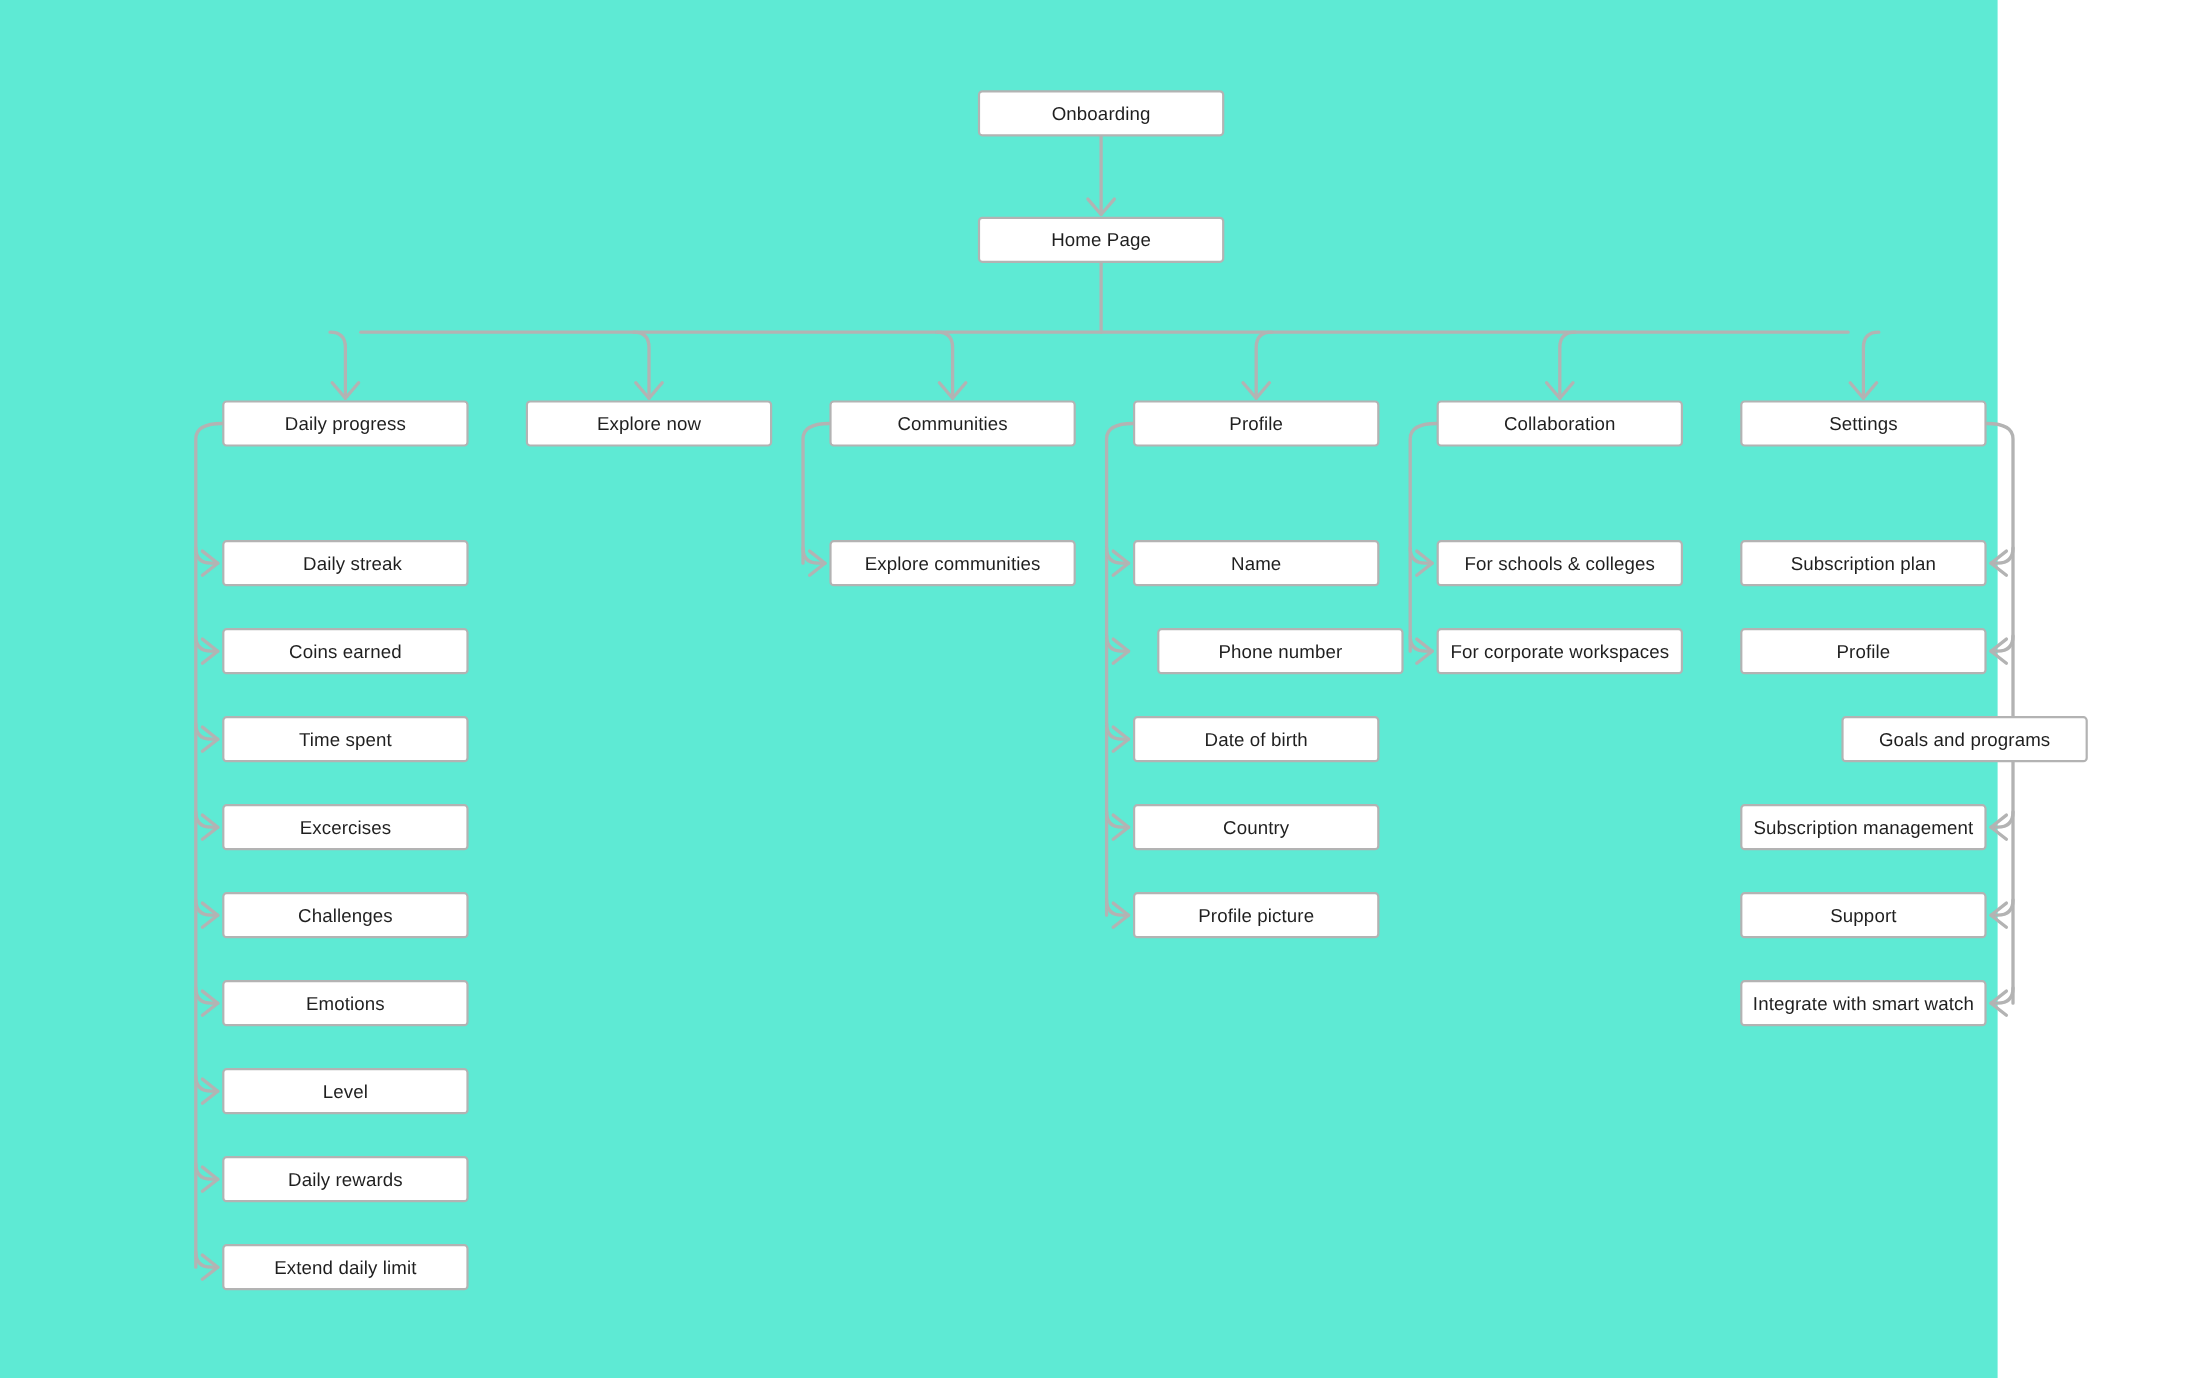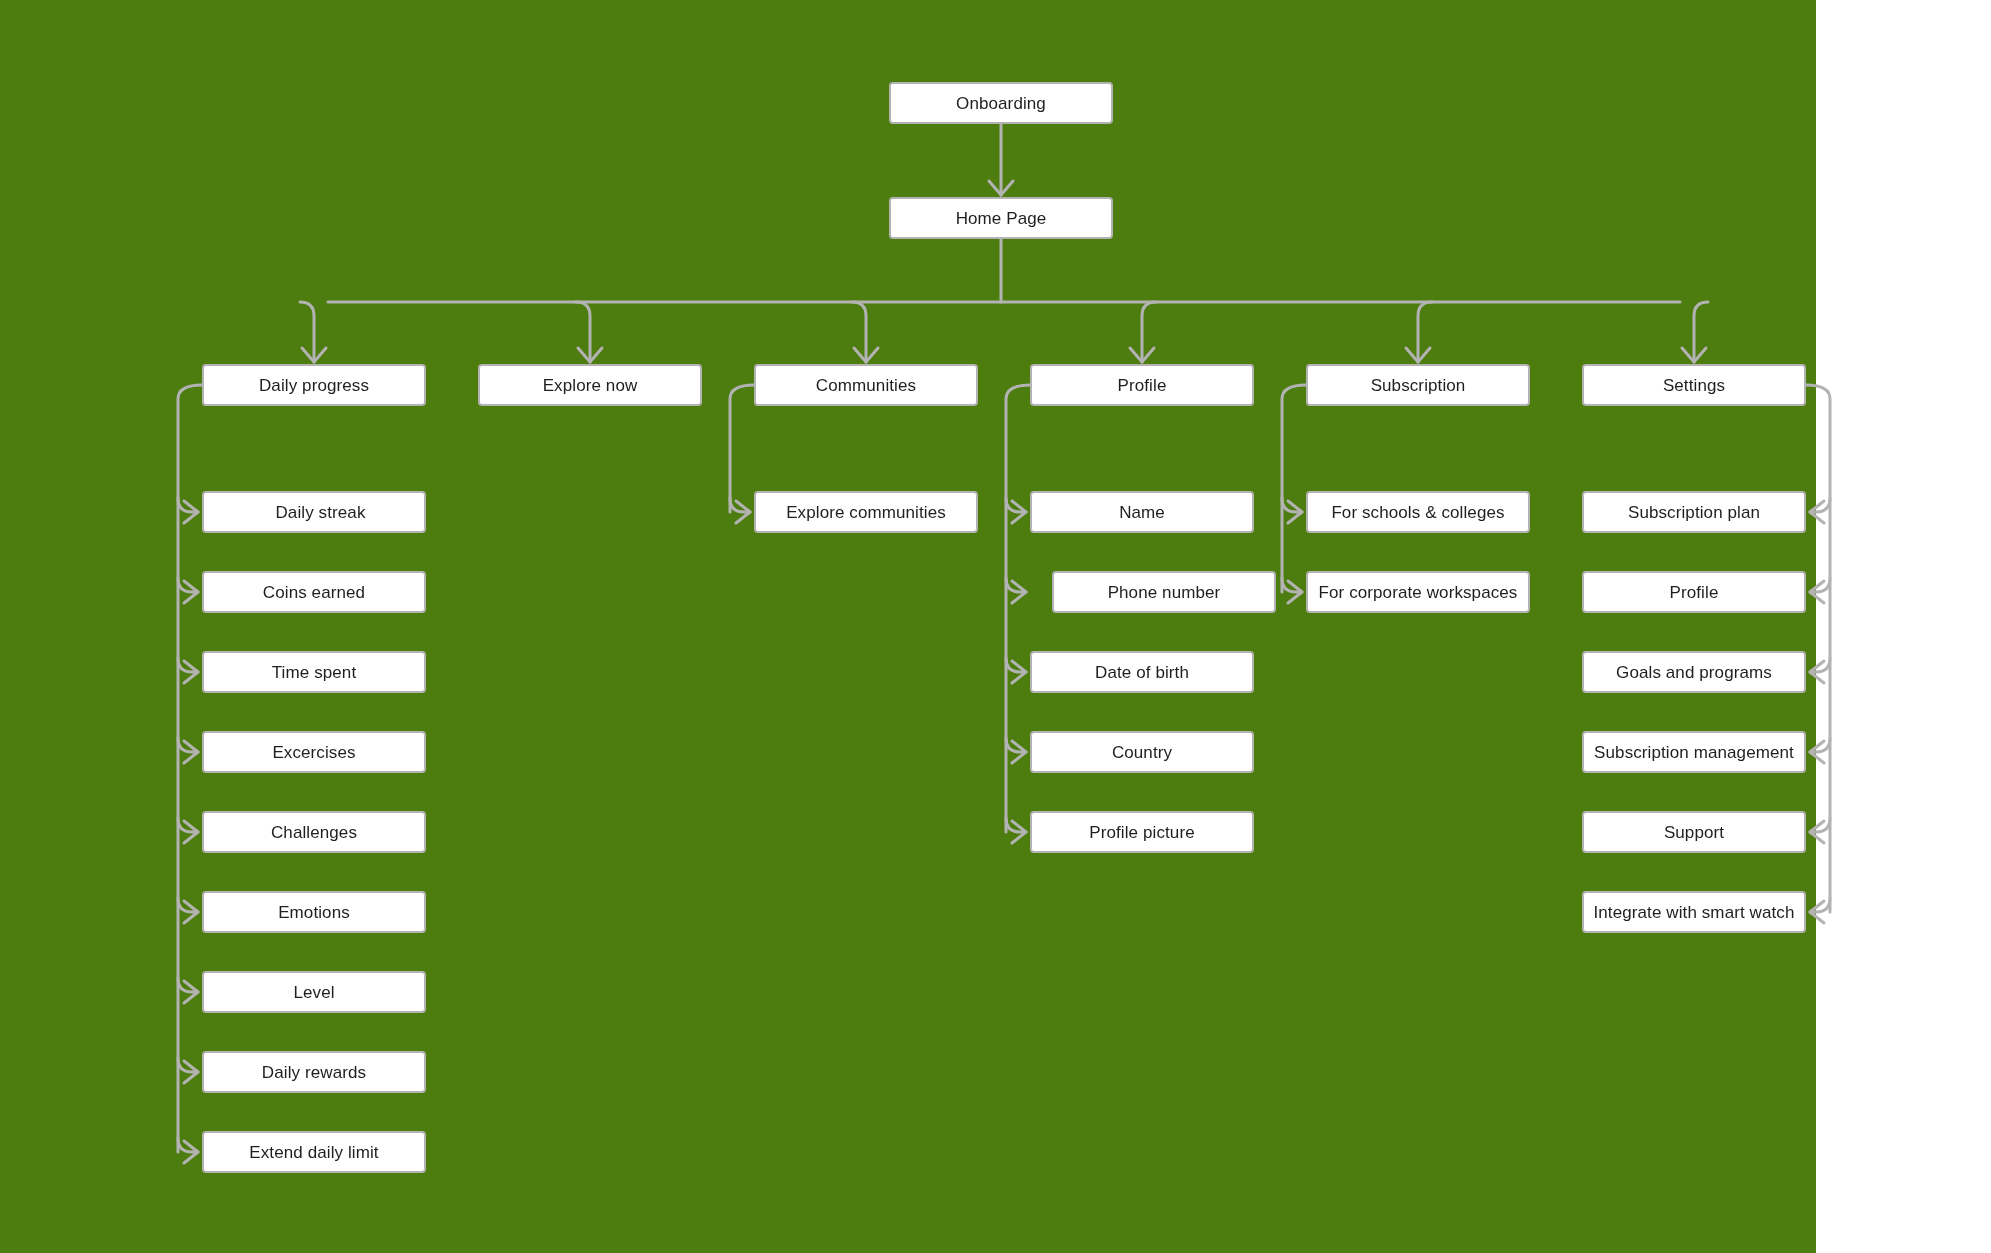--- a/index.html
+++ b/index.html
@@ -10,21 +10,21 @@
   body {
     width: 1991px;
     height: 1253px;
     font-family: "Liberation Sans", sans-serif;
     overflow: hidden;
   }
   #canvas {
     position: relative;
     width: 1816px;
     height: 1253px;
-    background: #4d7c0f;
+    background: #5eead4;
   }
   #wires {
     position: absolute;
     left: 0;
     top: 0;
     width: 1991px;
     height: 1253px;
     pointer-events: none;
   }
   .node {
@@ -177,38 +177,38 @@
     <div class="node" style="left: 1030px; top: 651px; width: 224px; height: 42px;">
       <span class="node-label">Date of birth</span>
     </div>
     <div class="node" style="left: 1030px; top: 731px; width: 224px; height: 42px; text-align: center;">
       <span class="node-label">Country</span>
     </div>
     <div class="node" style="left: 1030px; top: 811px; width: 224px; height: 42px;">
       <span class="node-label">Profile picture</span>
     </div>
     <div class="node" style="left: 1306px; top: 364px; width: 224px; height: 42px;">
-      <span class="node-label">Subscription</span>
+      <span class="node-label">Collaboration</span>
     </div>
     <div class="node" style="left: 1306px; top: 491px; width: 224px; height: 42px;">
       <span class="node-label">For schools &amp; colleges</span>
     </div>
     <div class="node" style="left: 1306px; top: 571px; width: 224px; height: 42px;">
       <span class="node-label">For corporate workspaces</span>
     </div>
     <div class="node" style="left: 1582px; top: 364px; width: 224px; height: 42px;">
       <span class="node-label">Settings</span>
     </div>
     <div class="node" style="left: 1582px; top: 491px; width: 224px; height: 42px;">
       <span class="node-label">Subscription plan</span>
     </div>
     <div class="node" style="left: 1582px; top: 571px; width: 224px; height: 42px;">
       <span class="node-label">Profile</span>
     </div>
-    <div class="node" style="left: 1582px; top: 651px; width: 224px; height: 42px;">
+    <div class="node" style="left: 1674px; top: 651px; width: 224px; height: 42px;">
       <span class="node-label">Goals and programs</span>
     </div>
     <div class="node" style="left: 1582px; top: 731px; width: 224px; height: 42px;">
       <span class="node-label">Subscription management</span>
     </div>
     <div class="node" style="left: 1582px; top: 811px; width: 224px; height: 42px;">
       <span class="node-label">Support</span>
     </div>
     <div class="node" style="left: 1582px; top: 891px; width: 224px; height: 42px;">
       <span class="node-label">Integrate with smart watch</span>

